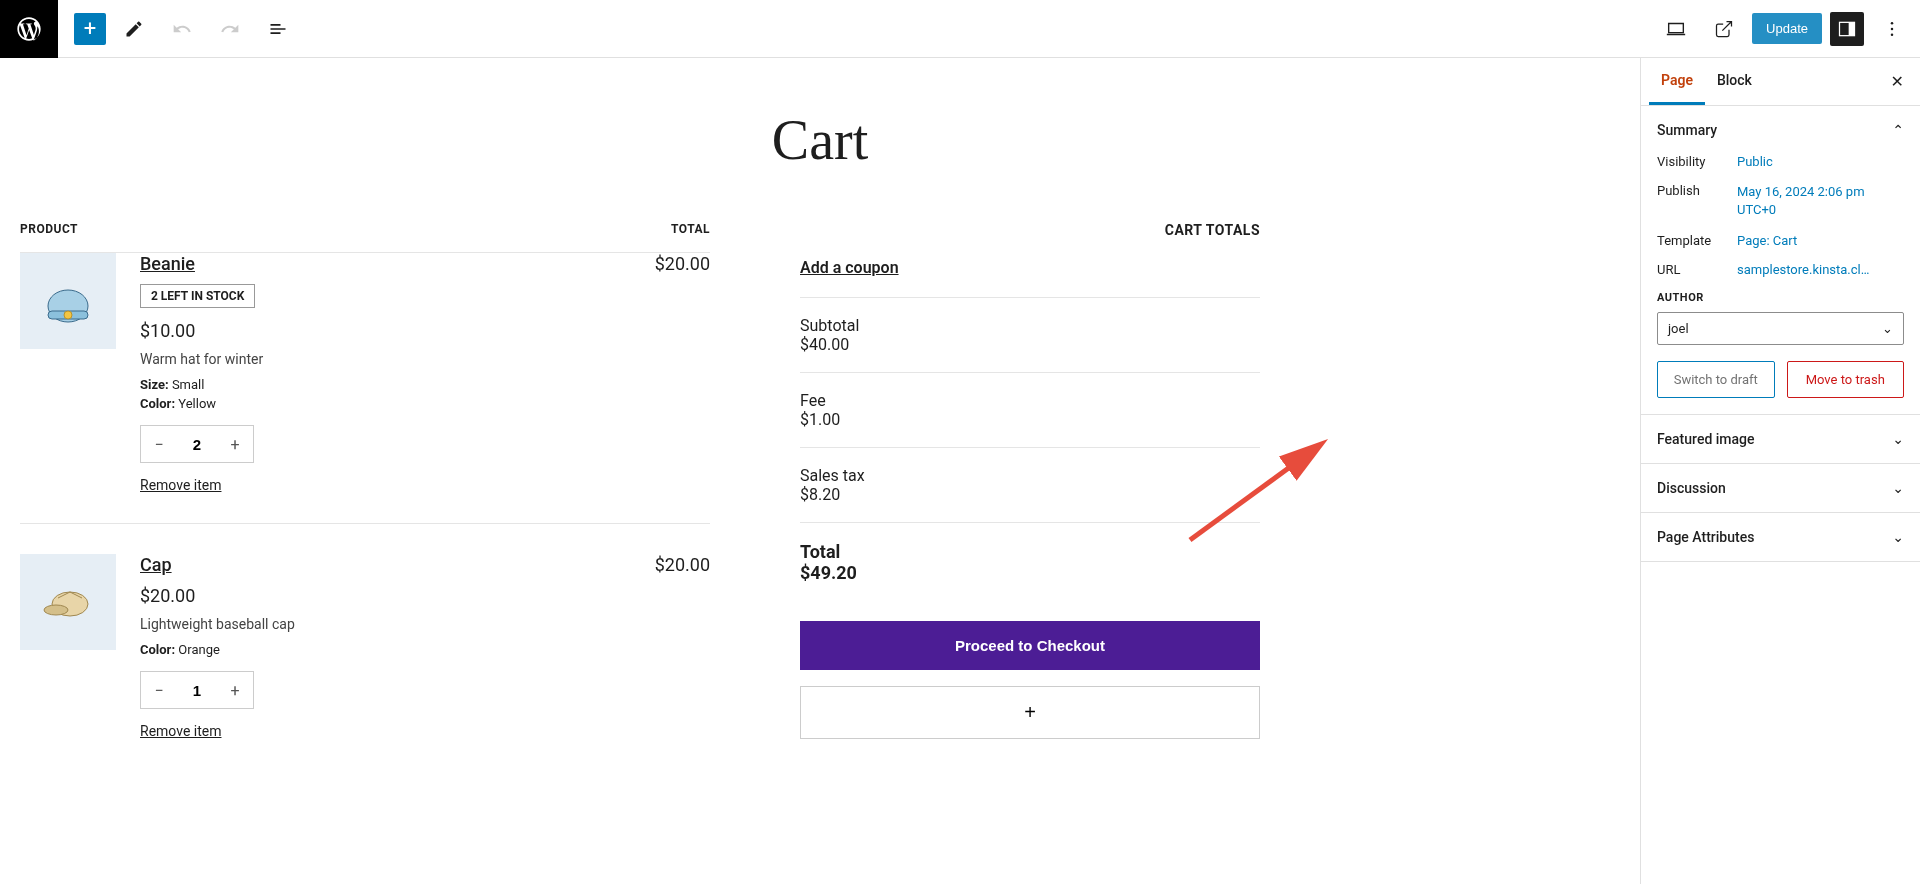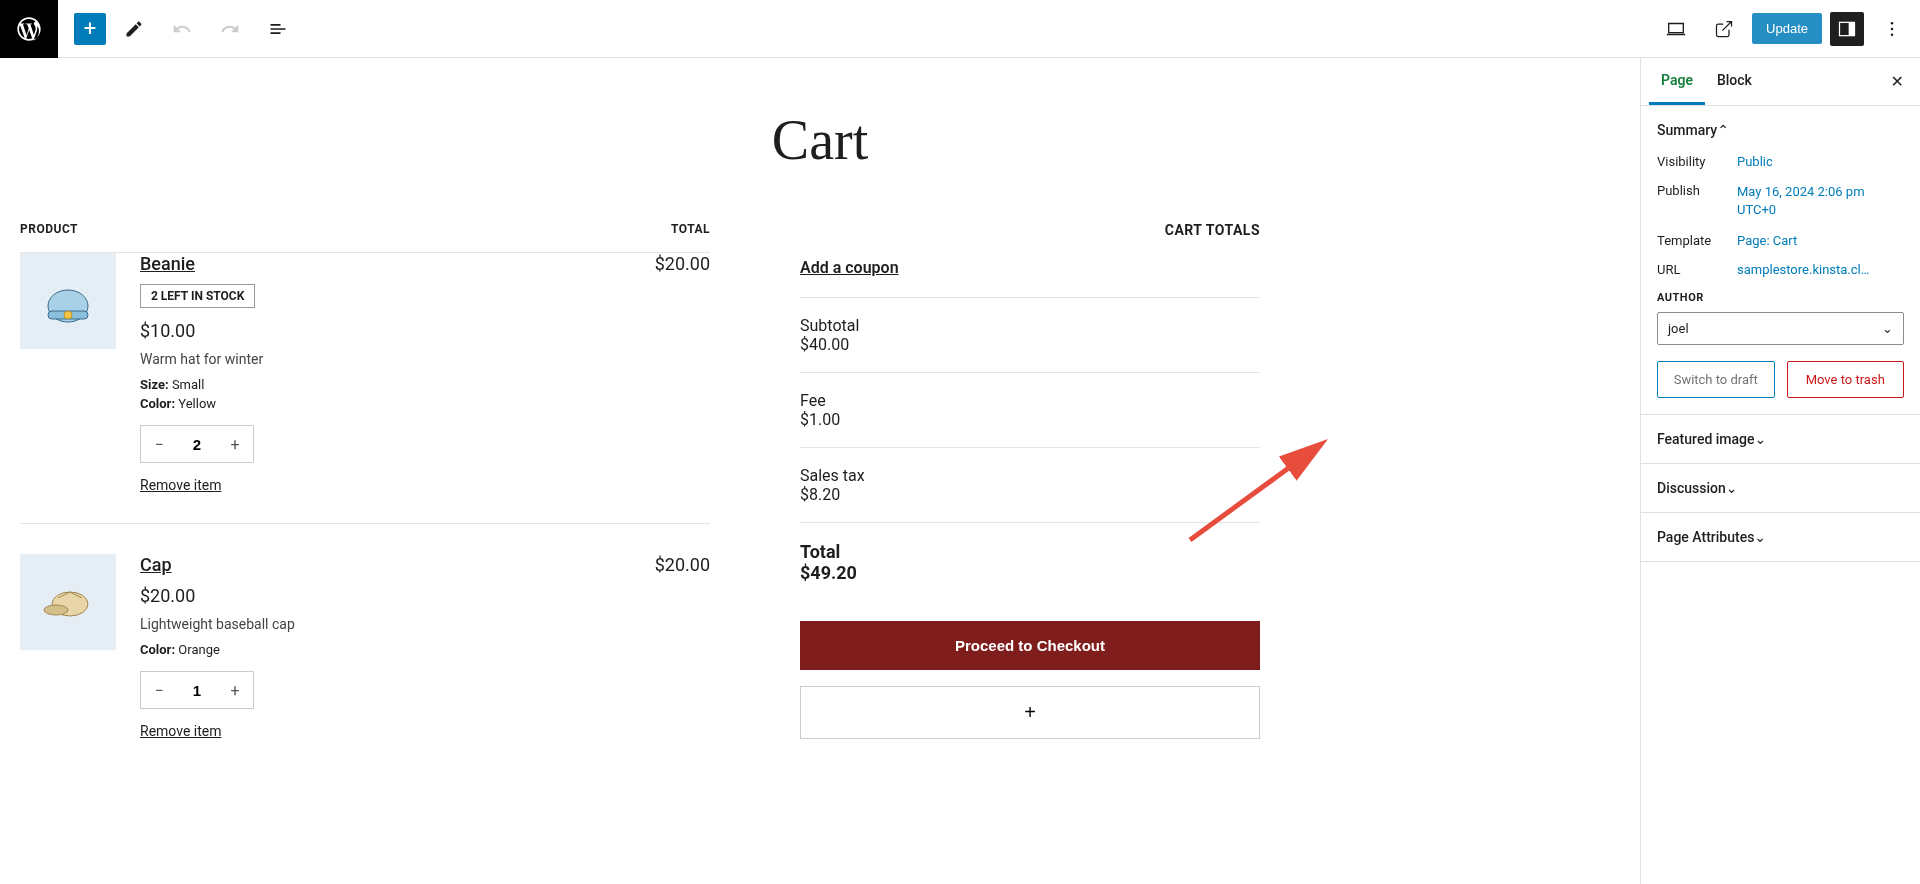--- a/index.html
+++ b/index.html
@@ -41,31 +41,31 @@
     .qty-box { display: inline-flex; align-items: center; border: 1px solid #ccc; margin-top: 10px; }
     .qty-btn { width: 36px; height: 36px; display: flex; align-items: center; justify-content: center; cursor: pointer; font-size: 16px; color: #555; }
     .qty-val { width: 40px; text-align: center; font-weight: 700; font-size: 15px; border: none; }
     .remove-link { display: block; margin-top: 14px; text-decoration: underline; font-size: 14px; cursor: pointer; }
     .line-total { font-size: 18px; font-weight: 400; text-align: right; white-space: nowrap; }
 
     .totals-title { font-size: 14px; font-weight: 700; letter-spacing: 0.5px; text-align: right; margin-bottom: 20px; }
     .coupon-link { font-size: 16px; font-weight: 600; text-decoration: underline; display: block; padding-bottom: 20px; border-bottom: 1px solid #e5e5e5; margin-bottom: 0; }
     .totals-row { display: flex; justify-content: space-between; padding: 18px 0; border-bottom: 1px solid #e5e5e5; font-size: 16px; flex-direction: column; }
     .totals-row.grand { font-weight: 700; font-size: 18px; border-bottom: none; }
-    .checkout-btn { width: 100%; background: #7f1d1d; color: #fff; border: none; padding: 16px; font-size: 15px; font-weight: 600; margin-top: 20px; cursor: pointer; }
+    .checkout-btn { width: 100%; background: #4c1d95; color: #fff; border: none; padding: 16px; font-size: 15px; font-weight: 600; margin-top: 20px; cursor: pointer; }
     .add-block-btn { width: 100%; border: 1px solid #ccc; background: #fff; padding: 14px; margin-top: 16px; cursor: pointer; font-size: 20px; }
 
     .sidebar { width: 280px; border-left: 1px solid #e0e0e0; background: #fff; overflow-y: auto; }
     .sidebar-tabs { display: flex; align-items: center; border-bottom: 1px solid #e0e0e0; padding: 0 8px; }
     .sidebar-tab { padding: 14px 12px; font-size: 14px; font-weight: 500; cursor: pointer; border-bottom: 3px solid transparent; }
-    .sidebar-tab.active { border-bottom-color: #007cba; color: #15803d; font-weight: 600; }
+    .sidebar-tab.active { border-bottom-color: #007cba; color: #c2410c; font-weight: 600; }
     .tab-close { margin-left: auto; padding: 8px; cursor: pointer; font-size: 16px; }
 
     .panel-section { border-bottom: 1px solid #e0e0e0; }
-    .panel-header { display: flex; justify-content: flex-start; align-items: center; padding: 16px; font-size: 14px; font-weight: 500; cursor: pointer; }
+    .panel-header { display: flex; justify-content: space-between; align-items: center; padding: 16px; font-size: 14px; font-weight: 500; cursor: pointer; }
     .panel-body { padding: 0 16px 16px 16px; }
     .meta-row { display: flex; margin-bottom: 14px; font-size: 13px; }
     .meta-label { width: 80px; color: #1e1e1e; flex-shrink: 0; }
     .meta-value { color: #007cba; cursor: pointer; }
     .meta-value-multi { color: #007cba; line-height: 1.4; }
     .author-label { font-size: 11px; font-weight: 700; letter-spacing: 0.5px; margin-bottom: 8px; text-transform: uppercase; }
     .author-select { width: 100%; padding: 8px 10px; border: 1px solid #8c8c8c; border-radius: 2px; font-size: 13px; display: flex; justify-content: space-between; align-items: center; cursor: pointer; }
     .action-buttons { display: flex; gap: 12px; margin-top: 16px; }
     .btn-outline { flex: 1; padding: 10px 8px; border-radius: 2px; font-size: 13px; cursor: pointer; text-align: center; background: #fff; }
     .btn-draft { border: 1px solid #007cba; color: #737373; }

